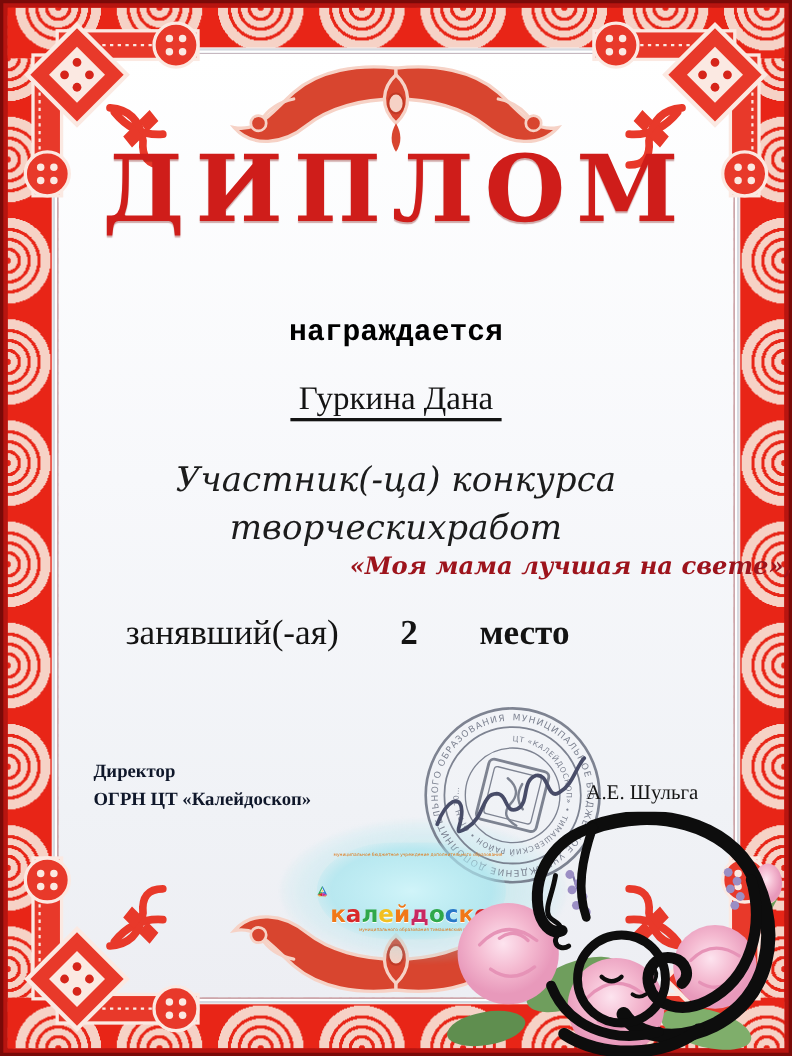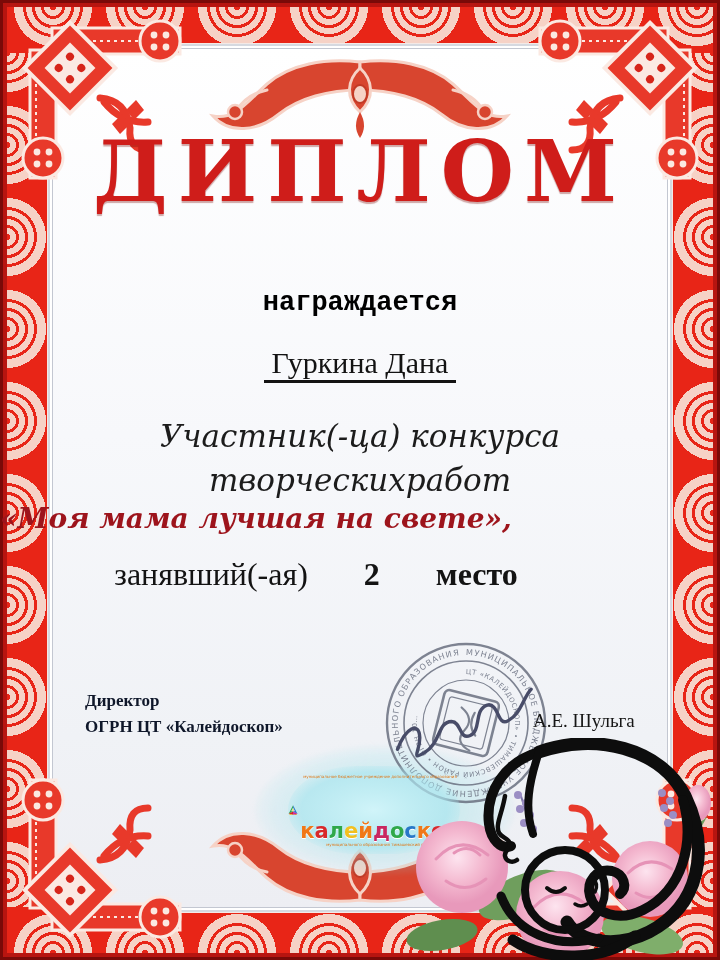--- a/index.html
+++ b/index.html
@@ -60,22 +60,22 @@
   .award-label { position:absolute; left:0; width:720px; top:288px; text-align:center;
     font-weight:bold; font-size:27px; color:#000000; z-index:5;font-family:Liberation Mono, monospace; }
   .recipient { position:absolute; left:0; width:720px; top:346px; text-align:center;
     font-weight:normal; font-size:30px; color:#131313; z-index:5; }
   .recipient span { border-bottom:3px solid #131313; padding:0 8px 1px; }
 
   .line-italic { position:absolute; left:0; width:720px; text-align:center;
     font-family:"DejaVu Serif", serif; font-style:italic; font-size:31px; color:#1c1c1c; z-index:5; }
   .l1 { top:418px; }
   .l2 { top:462px; }
-  .contest { position:absolute; left:0; width:720px; top:502px; text-align:left;
-    font-family:"DejaVu Serif", serif; font-style:italic; font-weight:bold; font-size:28px;
+  .contest { position:absolute; left:0; width:720px; top:502px; text-align:right;
+    font-family:"DejaVu Serif", serif; font-style:italic; font-weight:bold; font-size:22px;
     color:#9d141c; z-index:5; }
   .place { position:absolute; left:0; width:632px; top:556px; text-align:center;
     font-size:32px; color:#131313; z-index:5; }
   .place .num { font-weight:bold; margin:0 56px; }
   .place .suf { font-weight:bold; }
 
   .director-block { position:absolute; left:85px; top:688px; z-index:5;
     font-weight:bold; font-size:17px; color:#0f172a; line-height:26px; }
   .director-name { position:absolute; left:533px; top:710px; z-index:7;
     font-weight:normal; font-size:19px; color:#161616; }

